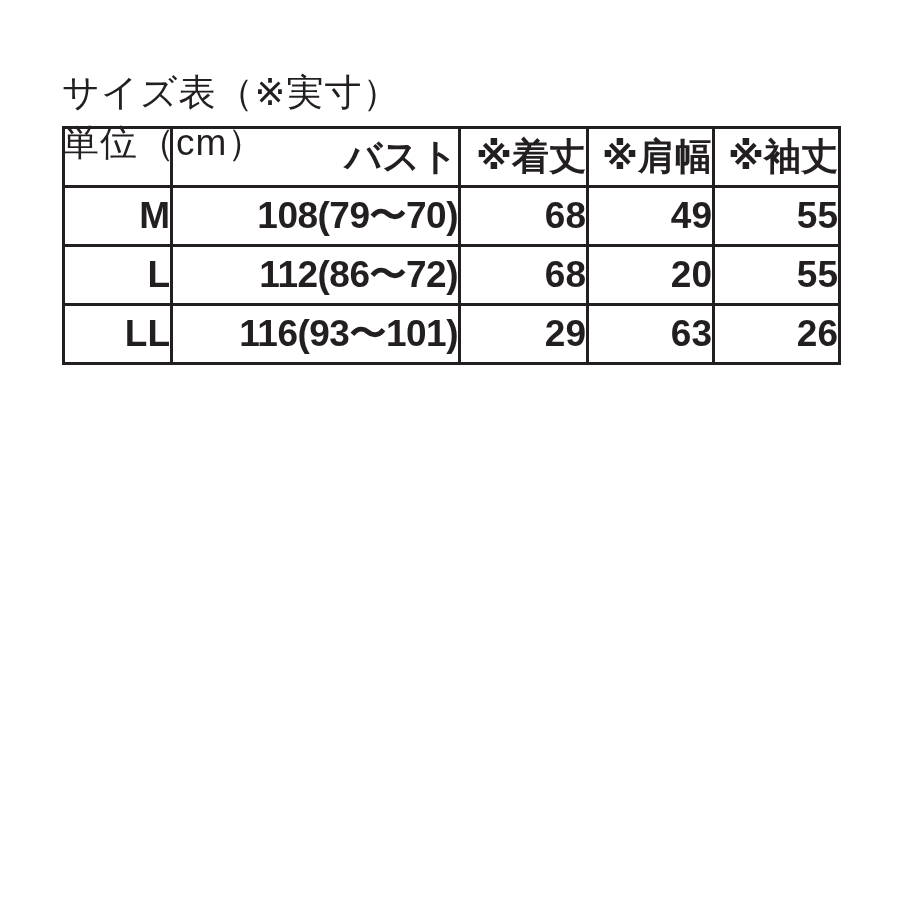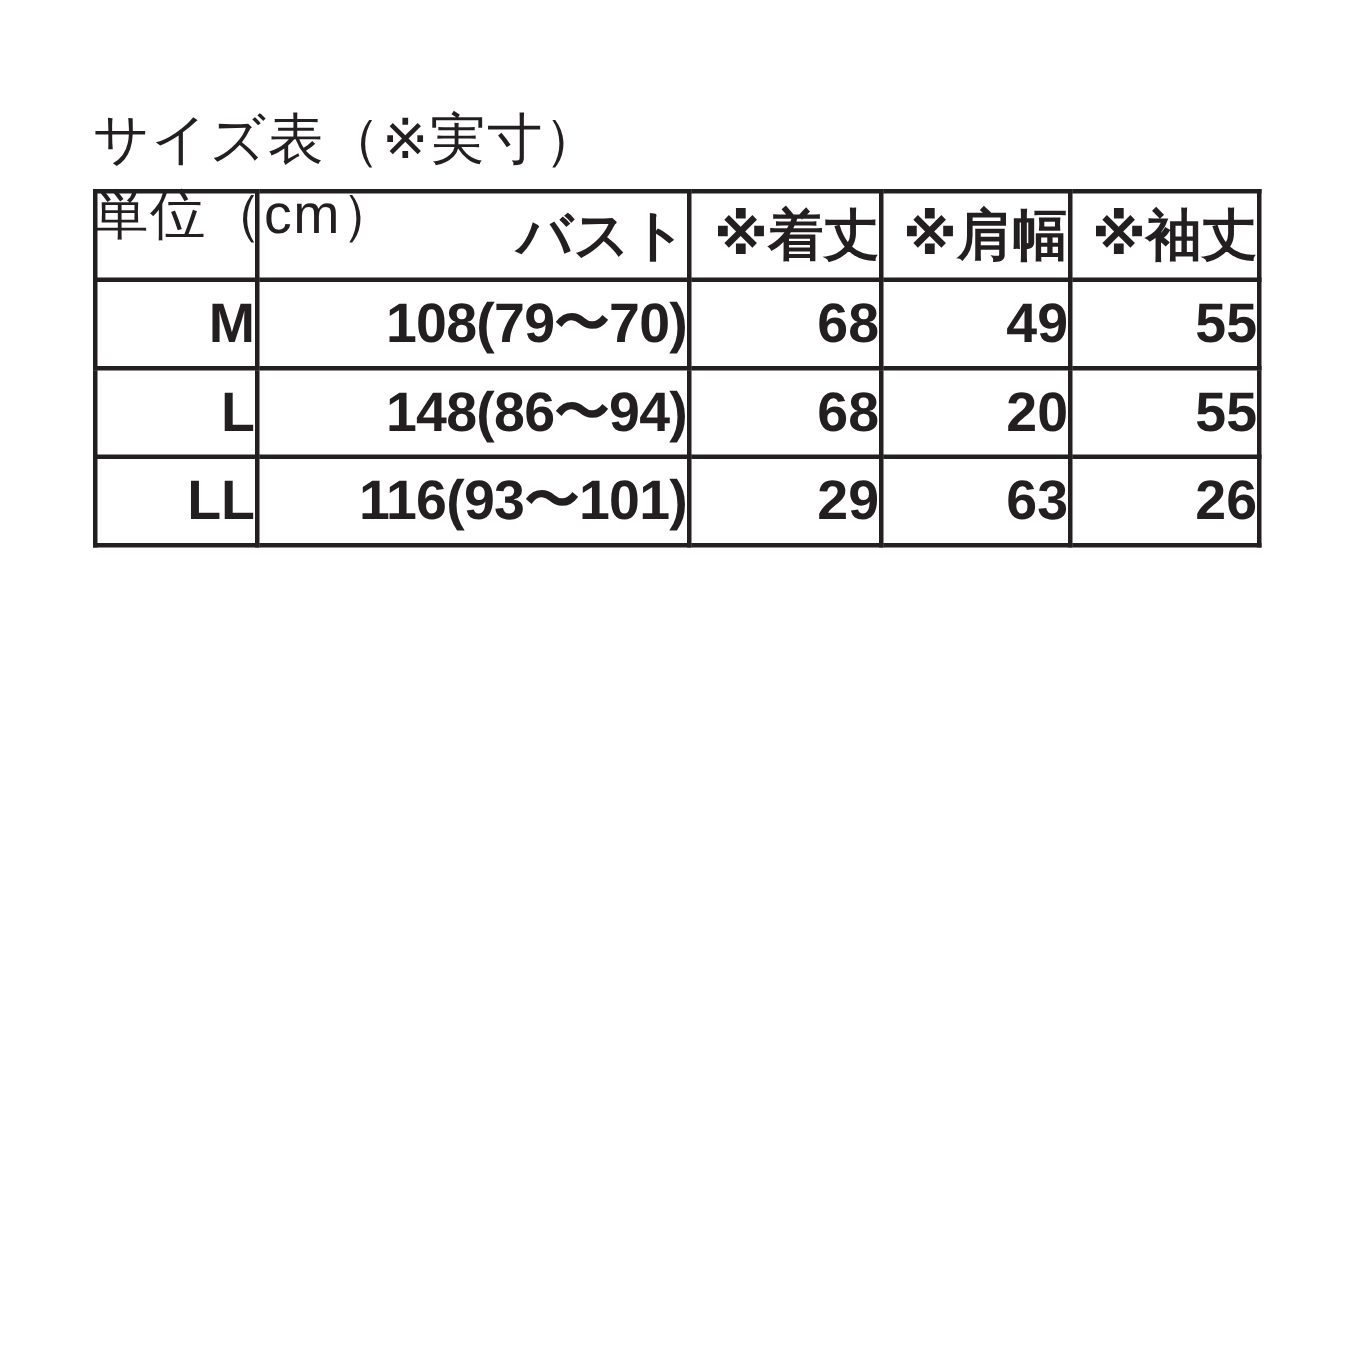--- a/index.html
+++ b/index.html
@@ -103,21 +103,21 @@
     <tbody>
       <tr>
         <td class="row-label">M</td>
         <td class="bust-cell">108(79〜70)</td>
         <td class="num-cell">68</td>
         <td class="num-cell">49</td>
         <td class="num-cell">55</td>
       </tr>
       <tr>
         <td class="row-label">L</td>
-        <td class="bust-cell">148(86〜94)</td>
+        <td class="bust-cell">112(86〜72)</td>
         <td class="num-cell">68</td>
         <td class="num-cell">20</td>
         <td class="num-cell">55</td>
       </tr>
       <tr>
         <td class="row-label">LL</td>
         <td class="bust-cell">116(93〜101)</td>
         <td class="num-cell">29</td>
         <td class="num-cell">63</td>
         <td class="num-cell">26</td>

